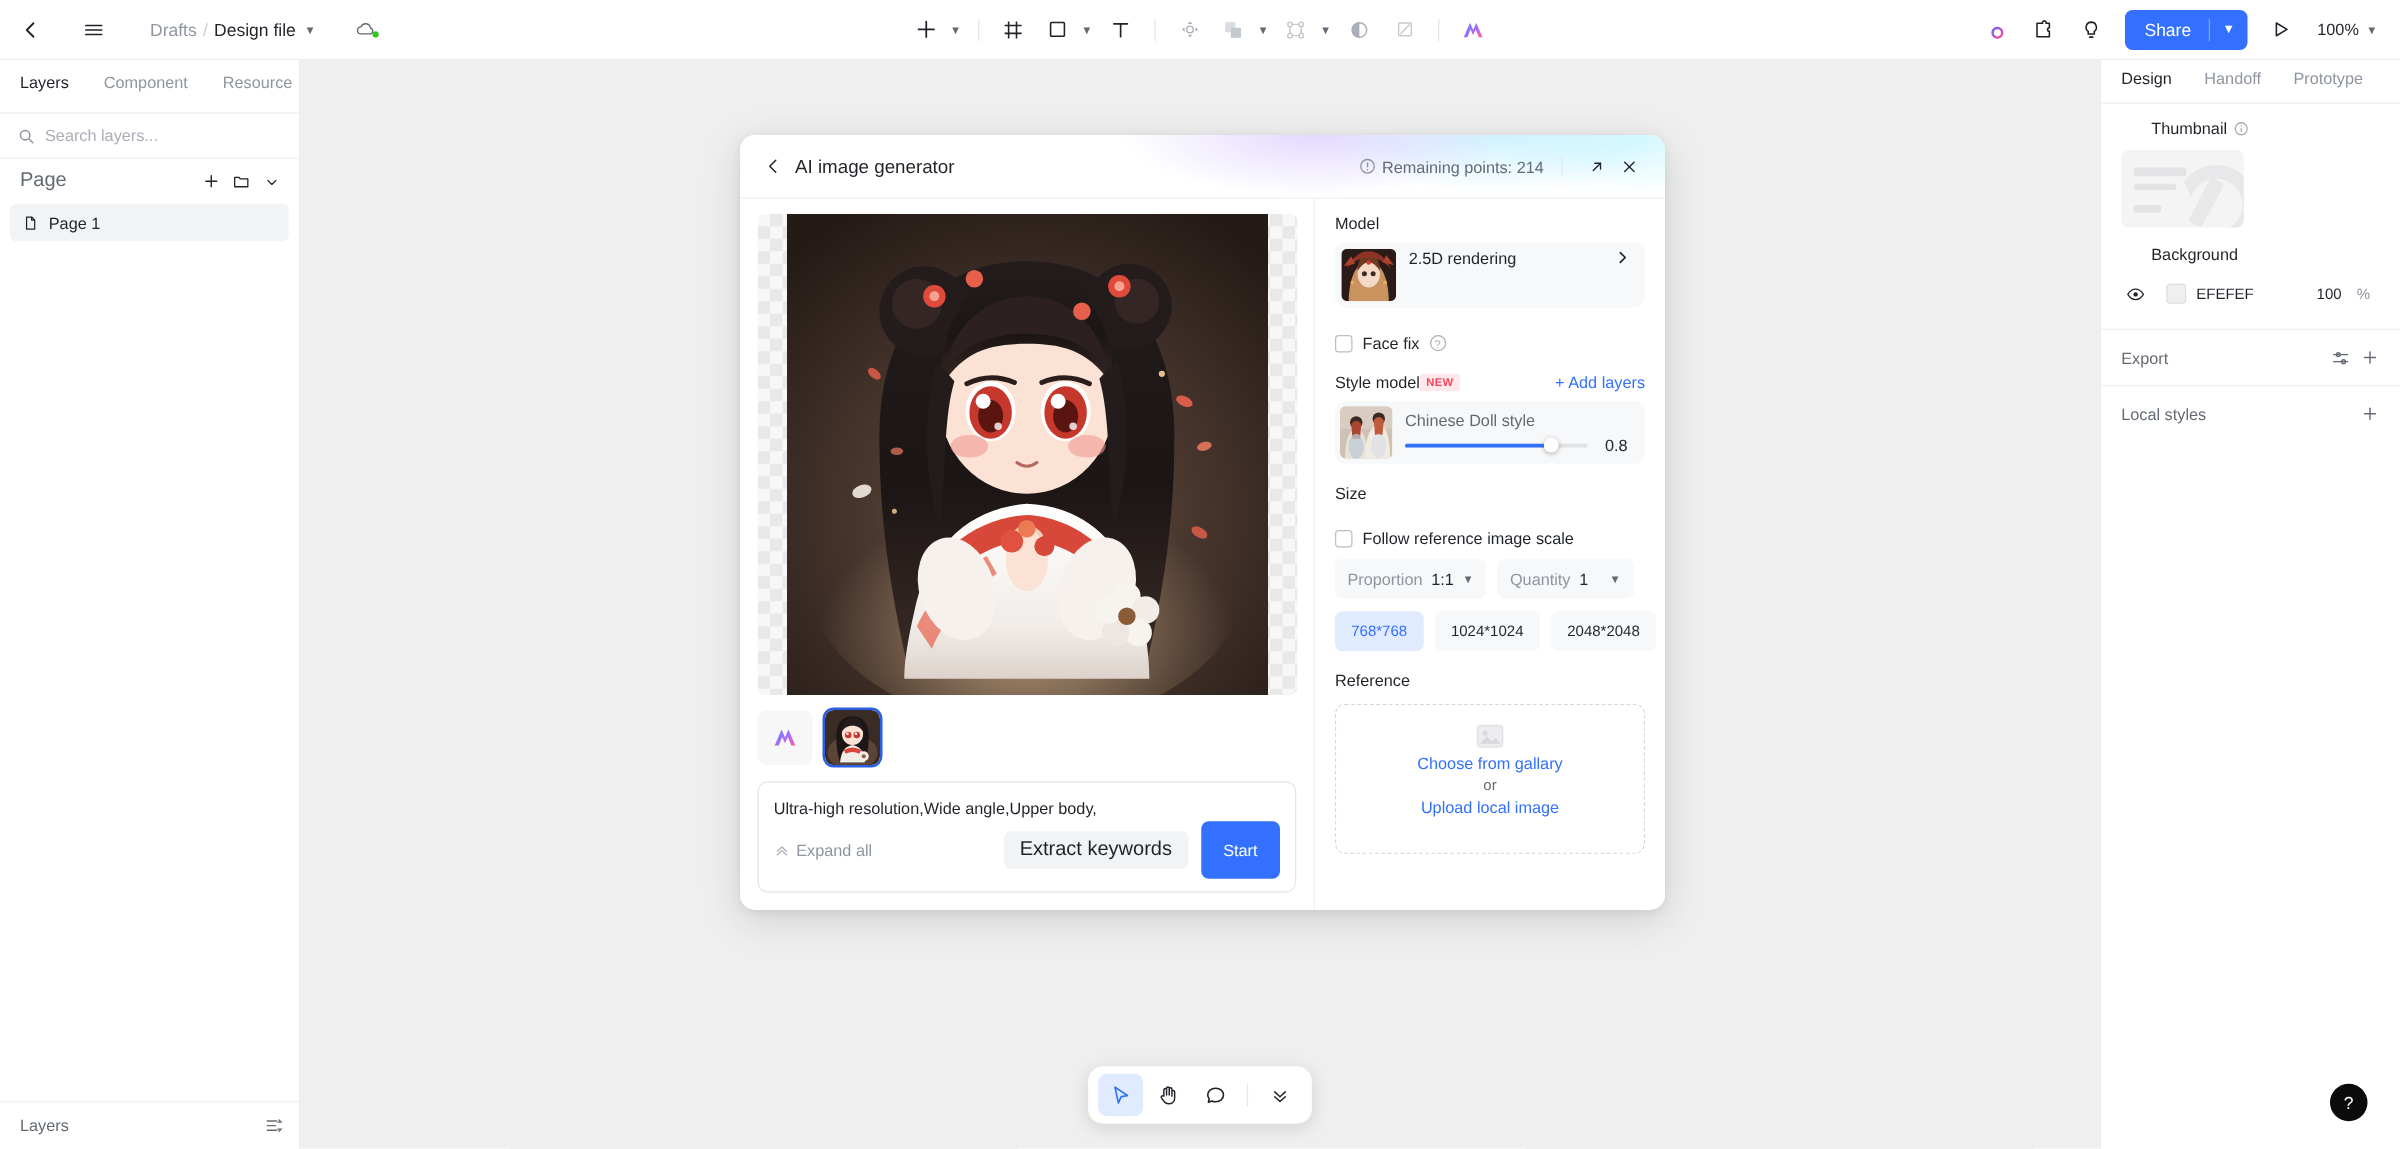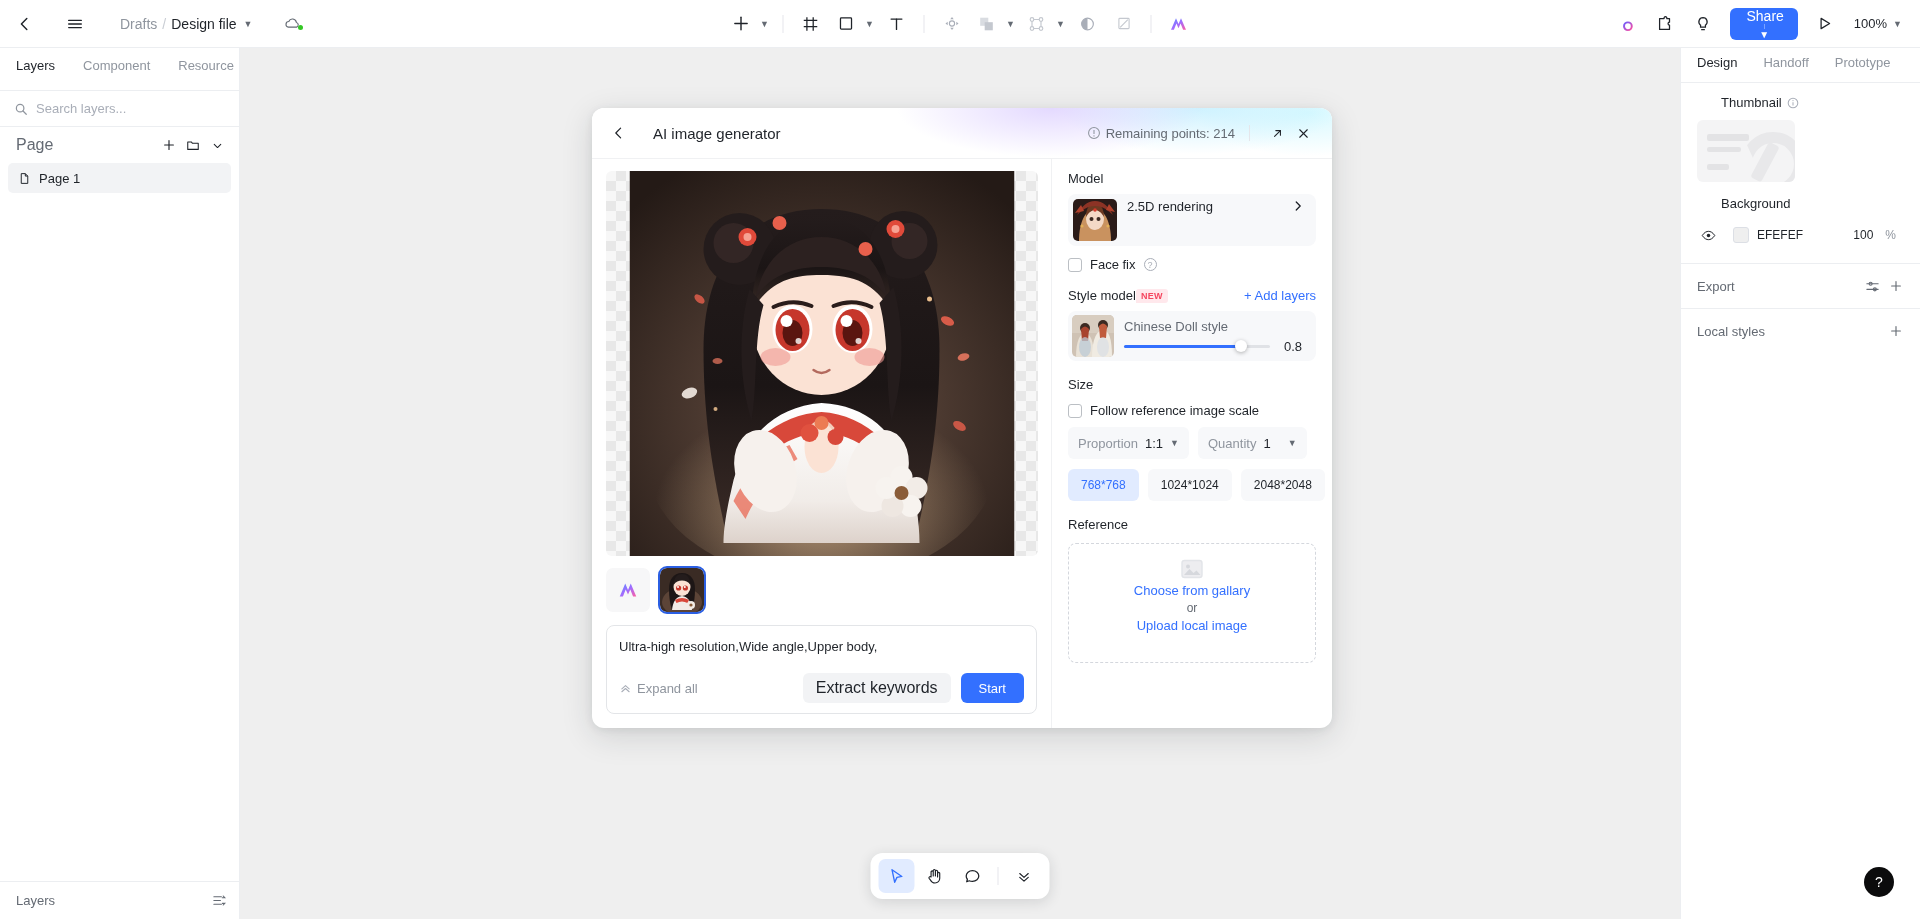--- a/index.html
+++ b/index.html
@@ -46,21 +46,21 @@
   .tool .icon-btn { width: 32px; height: 32px; }
   .mini-caret { width: 16px; height: 32px; display:flex; align-items:center; justify-content:center; cursor:pointer; color:#646a73; font-size: 9px;}
   .tb-div { width: 1px; height: 18px; background: #e5e6eb; margin: 0 8px; }
 
   .tb-right {
     position: absolute; right: 10px; display: flex; align-items: center; gap: 4px;
   }
   .share-btn {
     display: flex; align-items: center; height: 32px; background: #3370ff;
     color: #fff; border-radius: 6px; font-size: 14px; cursor: pointer;
-    margin: 0 6px; overflow:hidden;flex-direction:column;
+    margin: 0 6px; overflow:hidden;
   }
   .share-label { padding: 0 14px 0 16px; font-weight: 400;}
   .share-div { width:1px; height:18px; background: rgba(255,255,255,.35);}
   .share-caret { padding: 0 10px; display:flex; align-items:center; font-size: 10px;}
   .zoom-ctl {
     display: flex; align-items: center; gap: 4px; font-size: 13px;
     color: #1f2329; padding: 0 8px; height: 32px; border-radius: 6px; cursor: pointer;
   }
 
   
@@ -157,21 +157,21 @@
   .modal-head {
     height: 51px; flex: none; display: flex; align-items: center;
     padding: 0 16px 0 14px; border-bottom: 1px solid #f0f1f3;
     background:
       radial-gradient(ellipse 220px 70px at 62% 0%, rgba(205,186,255,.55), rgba(205,186,255,0) 70%),
       radial-gradient(ellipse 200px 66px at 82% 0%, rgba(168,232,255,.55), rgba(168,232,255,0) 70%),
       radial-gradient(ellipse 160px 60px at 97% 10%, rgba(190,245,255,.6), rgba(190,245,255,0) 72%),
       #ffffff;
   }
   .mh-back { width: 26px; height: 26px; display:flex; align-items:center; justify-content:center; cursor:pointer; color:#1f2329;}
-  .mh-title { font-size: 15px; color: #1f2329; margin-left: 21px; font-weight: 400;}
+  .mh-title { font-size: 15px; color: #1f2329; margin-left: 4px; font-weight: 400;}
   .mh-sp { flex: 1; }
   .mh-points { display: flex; align-items: center; gap: 5px; font-size: 13px; color: #646a73; cursor:pointer;}
   .mh-vdiv { width: 1px; height: 16px; background: #e5e6eb; margin: 0 14px; }
   .mh-ico { width: 26px; height: 26px; display:flex; align-items:center; justify-content:center; cursor:pointer; color:#1f2329; border-radius:4px;}
 
   .modal-body { flex: 1; display: flex; min-height: 0; }
   .m-left {
     width: 460px; flex: none; border-right: 1px solid #f0f1f3;
     padding: 12px 14px 14px 14px; display: flex; flex-direction: column;
   }
@@ -209,21 +209,21 @@
     display: flex; align-items: center; gap: 5px; font-size: 13px;
     color: #8f959e; cursor: pointer;
   }
   .pf-sp { flex: 1; }
   .btn-ghost {
     height: 30px; padding: 0 13px; border-radius: 6px; background: #f2f3f5;
     color: #1f2329; font-size: 16px; display: flex; align-items: center;
     cursor: pointer;
   }
   .btn-primary {
-    height: 30px; padding: 0 18px; border-radius: 6px; background: #3370ff;
+    height: 46px; padding: 0 18px; border-radius: 6px; background: #3370ff;
     color: #fff; font-size: 13px; font-weight: 500; display: flex; align-items: center;
     cursor: pointer;
   }
 
   .m-right { flex: 1; padding: 12px 16px 0 16px; overflow: hidden; position: relative;}
   .sec-title { font-size: 13px; color: #1f2329; font-weight: 500; display:flex; align-items:center; gap:7px;}
   .sec-title-row { display: flex; align-items: center; }
   .sec-title-row .sp { flex: 1; }
   .add-model { font-size: 13px; color: #3370ff; cursor: pointer; }
   .badge-new {
@@ -234,21 +234,21 @@
     font-size: 9px; font-weight: 700; color: #f5475f; background: #ffe4e8;
     padding: 2px 5px; border-radius: 3px 3px 3px 0; letter-spacing: .3px;
   }
   .model-card {
     margin-top: 8px; height: 52px; background: #f7f8fa; border-radius: 8px;
     display: flex; align-items: flex-start; padding: 5px; gap: 10px; cursor: pointer;
   }
   .model-thumb { width: 44px; height: 42px; border-radius: 5px; overflow: hidden; flex: none;}
   .model-name { font-size: 13px; color: #1f2329; flex: 1; }
   .chev { color: #1f2329; font-size: 13px; margin-right: 6px; }
-  .check-row { display: flex; align-items: center; gap: 8px; margin-top: 11px; font-size: 13px; color: #1f2329; cursor:pointer;}
+  .check-row { display: flex; align-items: center; gap: 8px; margin-top: 21px; font-size: 13px; color: #1f2329; cursor:pointer;}
   .cbox { width: 14px; height: 14px; border: 1.4px solid #bbbfc4; border-radius: 3px; flex: none;}
   .help-o { width: 13px; height: 13px; border: 1.2px solid #a9aeb8; border-radius: 50%; font-size: 9px; color: #a9aeb8; display:flex; align-items:center; justify-content:center; cursor:pointer;}
   .style-card {
     margin-top: 8px; height: 50px; background: #f7f8fa; border-radius: 8px;
     display: flex; align-items: center; padding: 4px; gap: 10px;
   }
   .style-thumb { width: 42px; height: 42px; border-radius: 5px; overflow: hidden; flex: none;}
   .style-right { flex: 1; padding-right: 10px; }
   .style-name { font-size: 13px; color: #646a73; margin-bottom: 5px;}
   .slider-row { display: flex; align-items: center; gap: 10px; }

